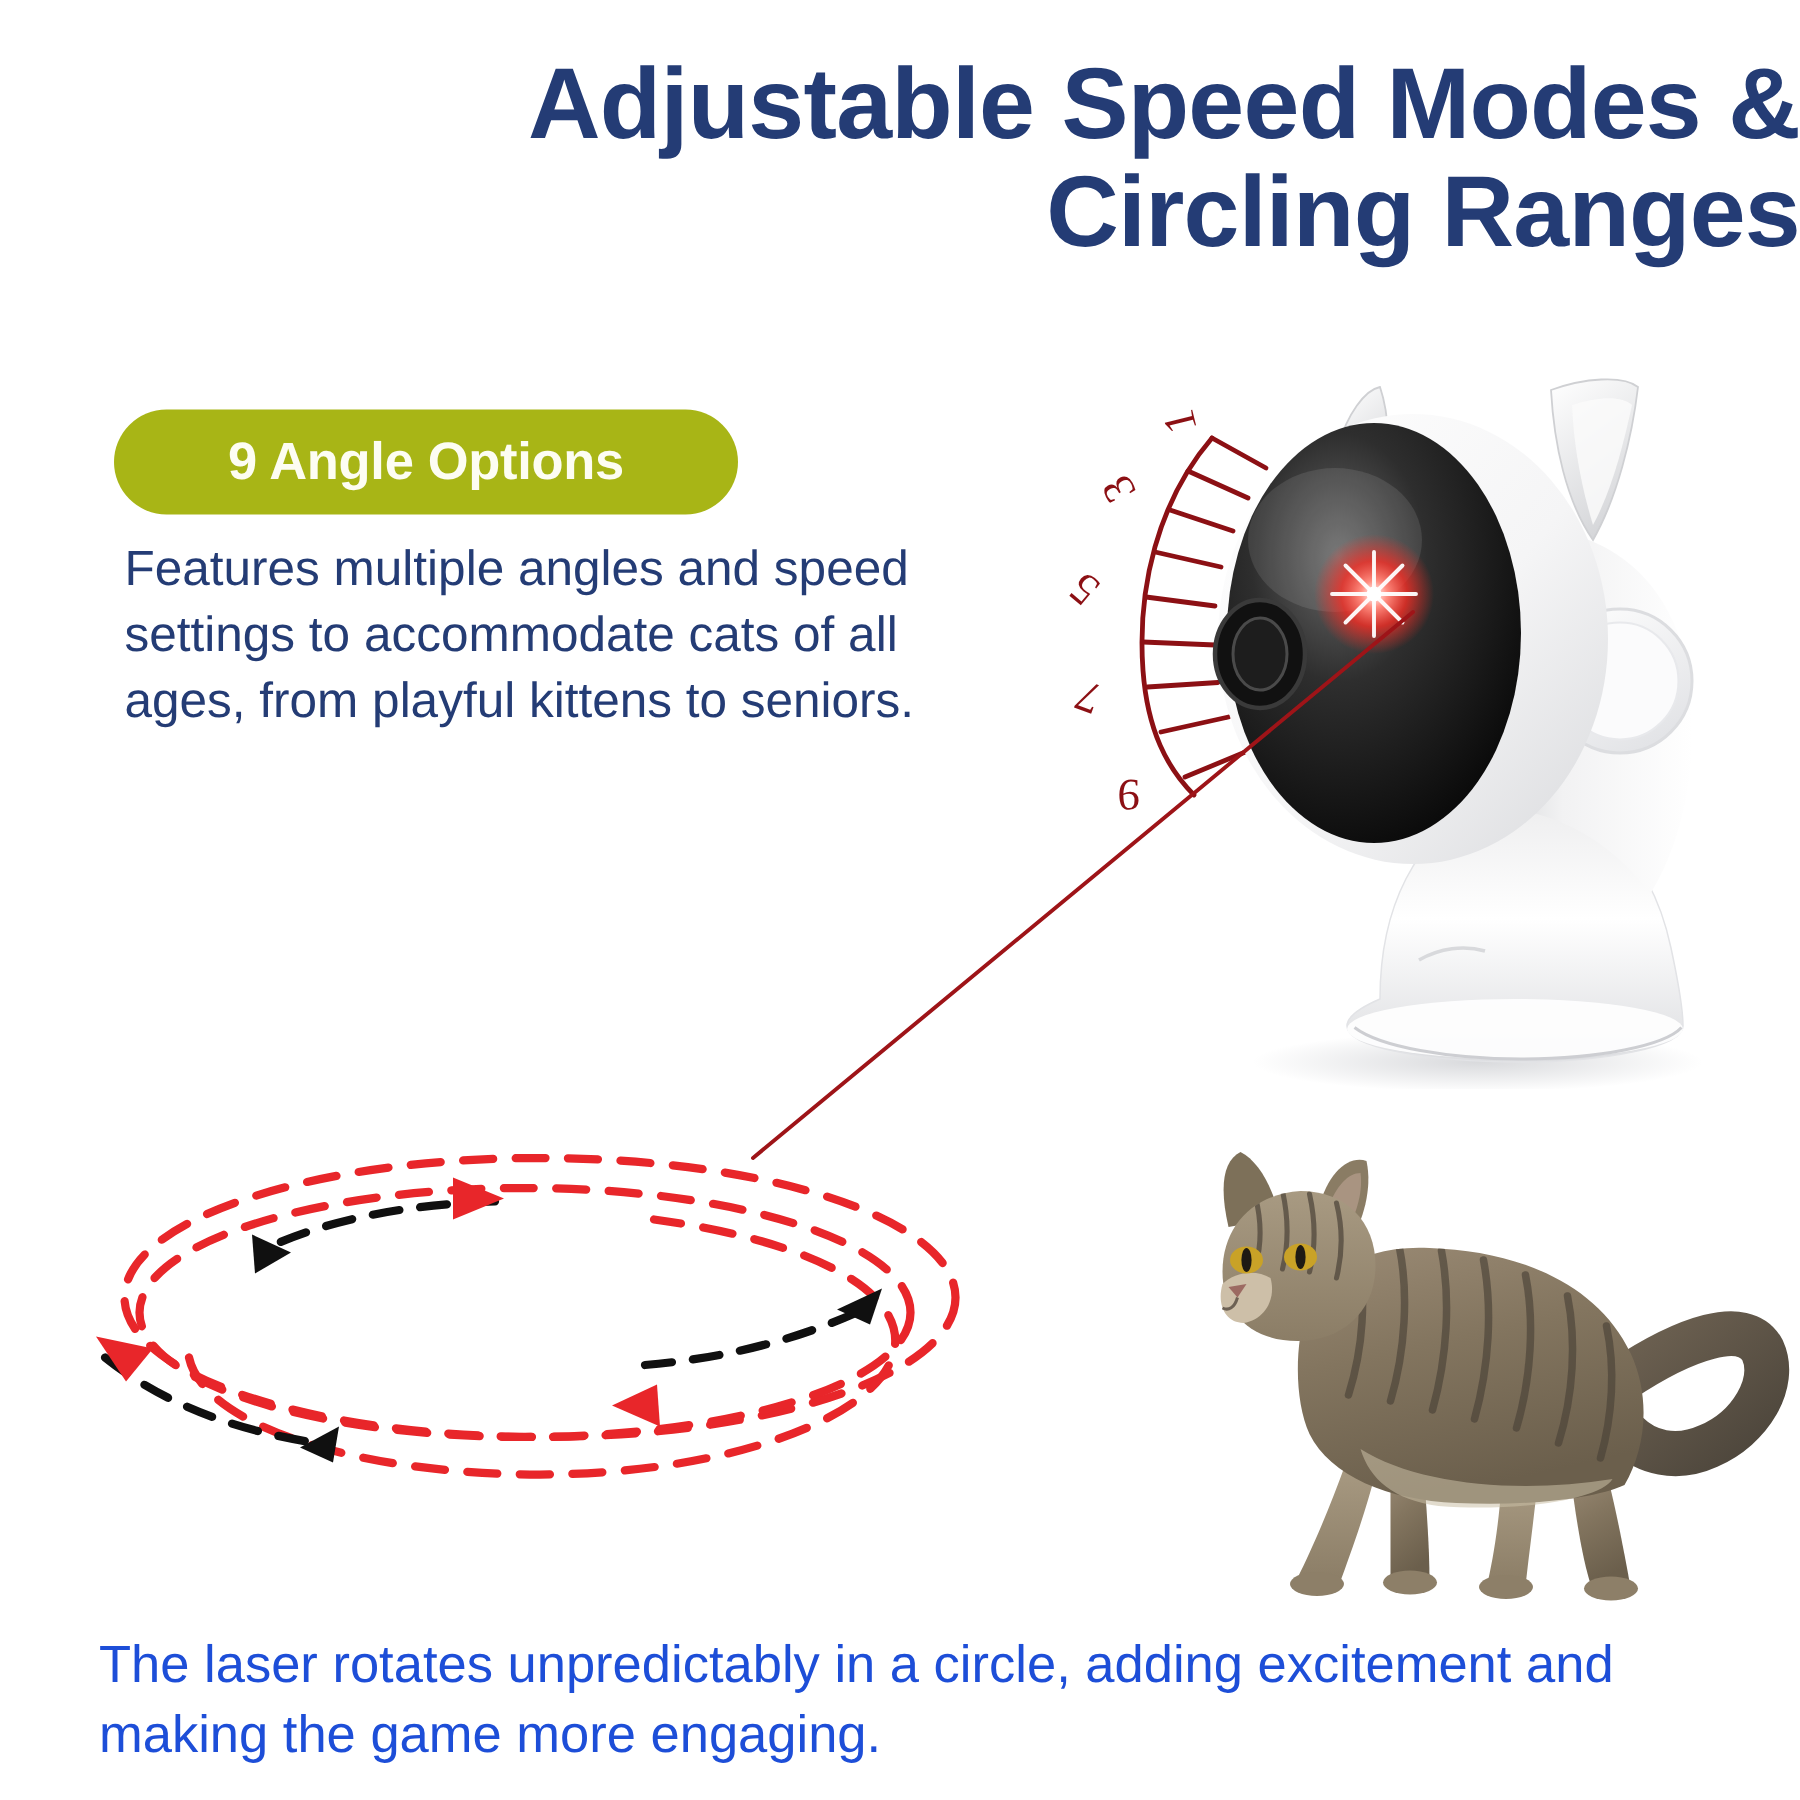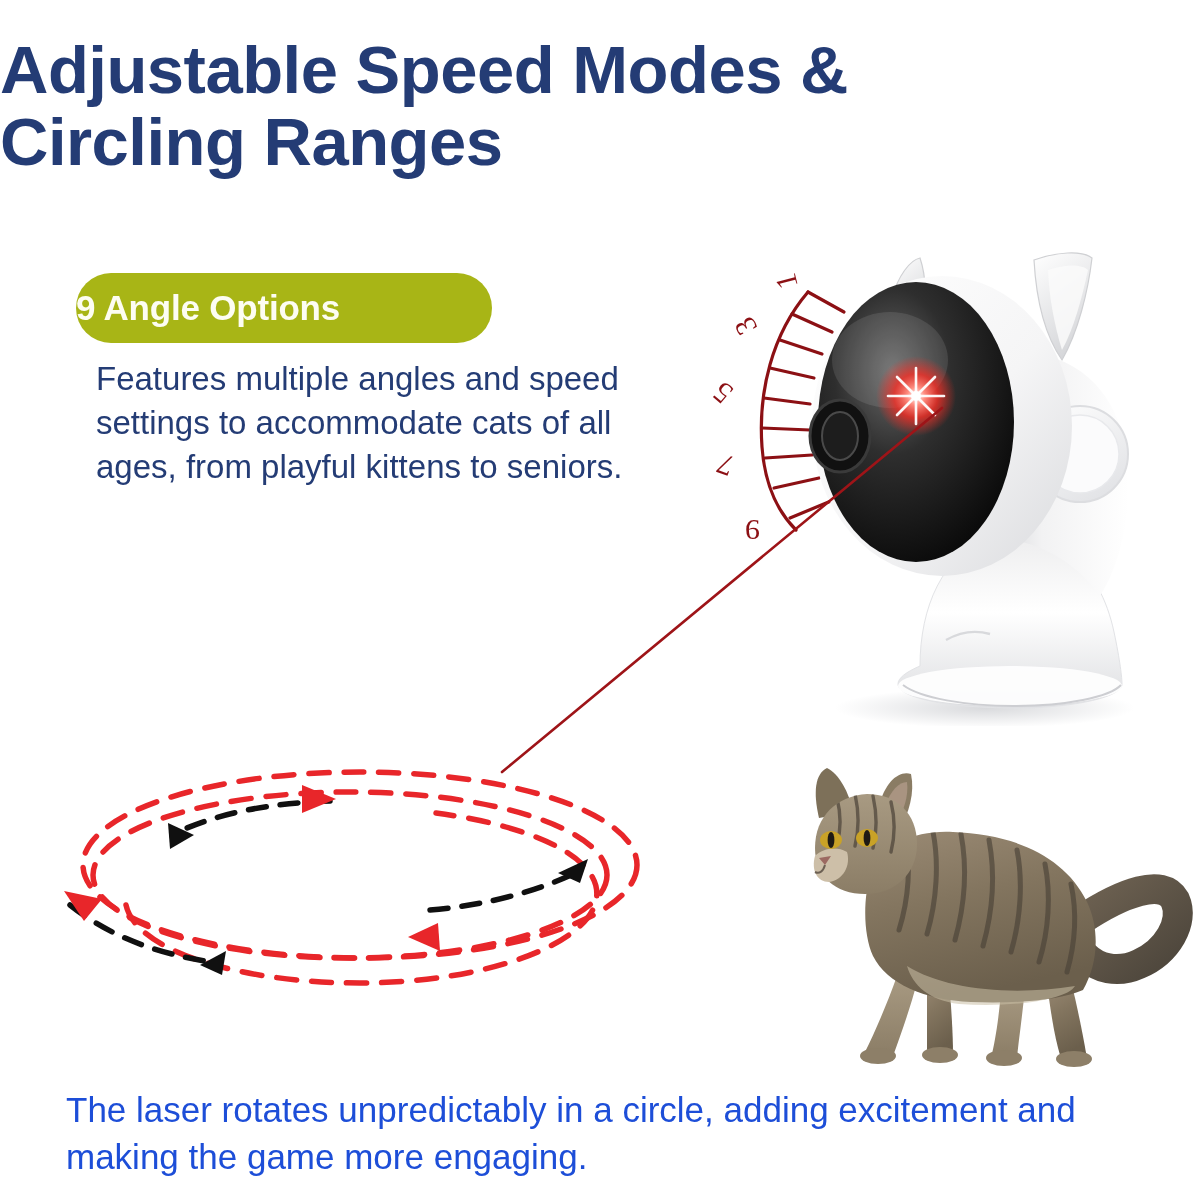--- a/index.html
+++ b/index.html
@@ -8,44 +8,44 @@
     background:#ffffff;
     font-family:"Liberation Sans","DejaVu Sans",sans-serif;
     position:relative;overflow:hidden;
     -webkit-font-smoothing:antialiased;
   }
   .stage{position:absolute;inset:0;}
 
   
   .title{
     position:absolute;left:0;top:34px;width:1200px;
-    text-align:left;
+    text-align:right;
     color:#243c75;
     font-weight:bold;
     font-size:67px;
     line-height:72px;
     letter-spacing:-0.5px;
   }
   .title .l2{display:block;}
 
   
   .badge{
     position:absolute;left:76px;top:273px;
     width:416px;height:70px;
     background:#a8b516;
     border-radius:40px;
-    display:flex;align-items:center;
+    display:flex;align-items:center;justify-content:center;
   }
   .badge-label{
     color:#fdfdf2;font-weight:bold;font-size:35px;letter-spacing:-0.2px;
   }
 
   
   .feature-text{
-    position:absolute;left:96px;top:357px;width:600px;
+    position:absolute;left:83px;top:357px;width:600px;
     color:#243c75;font-size:33px;line-height:44px;
   }
 
   
   .caption{
     position:absolute;left:66px;top:1086px;width:1020px;
     color:#1d4ed8;font-size:35px;line-height:47px;
   }
 
   

